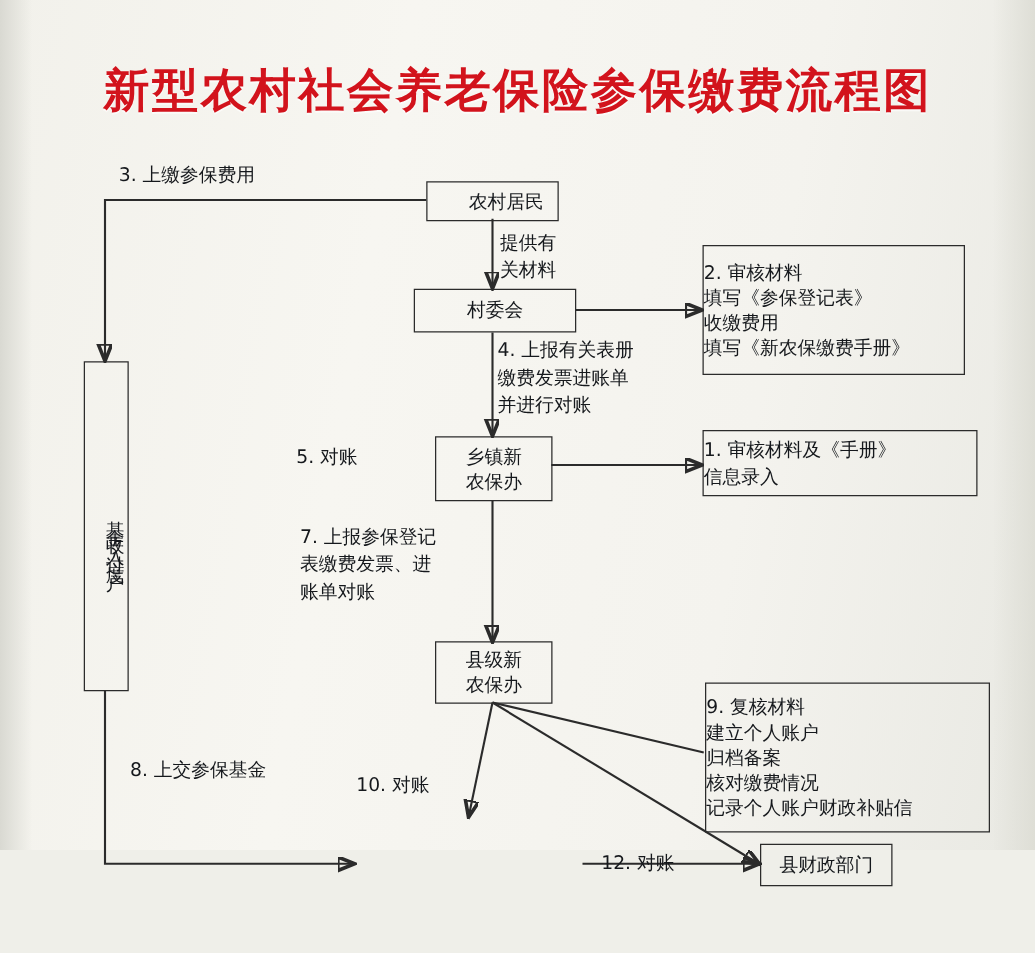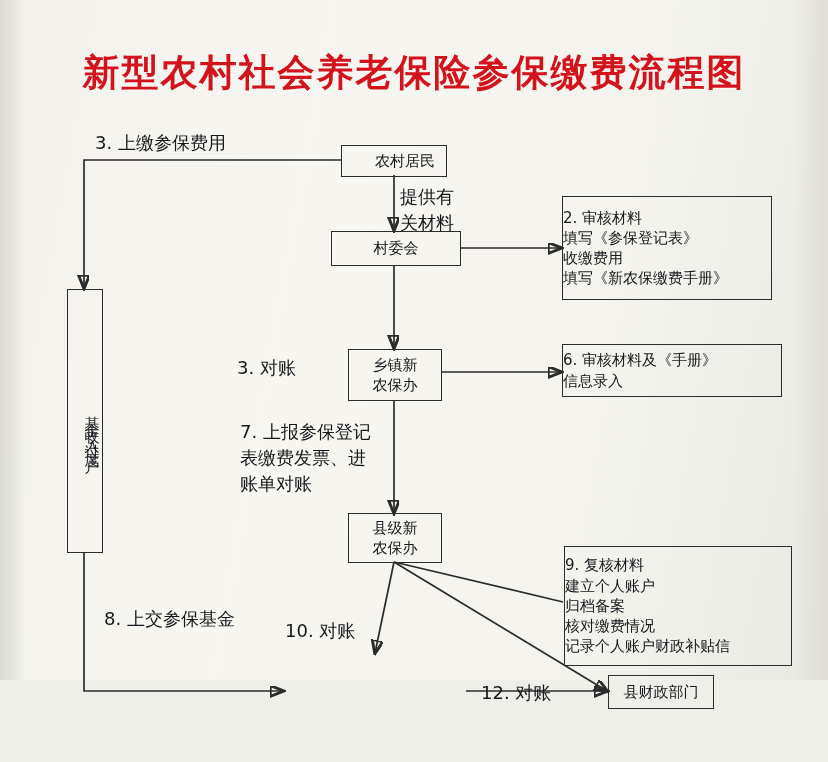--- a/index.html
+++ b/index.html
@@ -77,21 +77,21 @@
     text-orientation: upright;
     letter-spacing: 7px;
     padding-top: 14px;
     align-items: flex-start;
     justify-content: center;
     font-size: 15px;
   }
 
   .label {
     position: absolute;
-    font-size: 18px;
+    font-size: 15px;
     line-height: 1.45;
     color: #15181c;
     white-space: pre-line;
   }
 
   svg.wires {
     position: absolute;
     left: 0;
     top: 0;
     width: 828px;
@@ -169,39 +169,42 @@
   </div>
 
   <div class="node left-align" style="left:562px; top:196px; width:210px; height:104px;">
     <span class="lines">2. 审核材料
 填写《参保登记表》
 收缴费用
 填写《新农保缴费手册》</span>
   </div>
 
   <div class="node left-align" style="left:562px; top:344px; width:220px; height:53px;">
-    <span class="lines">6. 审核材料及《手册》
+    <span class="lines">1. 审核材料及《手册》
 信息录入</span>
   </div>
 
   <div class="node left-align" style="left:564px; top:546px; width:228px; height:120px;">
     <span class="lines">9. 复核材料
 建立个人账户
 归档备案
 核对缴费情况
 记录个人账户财政补贴信</span>
   </div>
 
   <div class="label" style="left:95px; top:130px;">3. 上缴参保费用</div>
 
   <div class="label" style="left:400px; top:184px; text-align:left;">提供有
 关材料</div>
 
-
-  <div class="label" style="left:237px; top:355px;">3. 对账</div>
+  <div class="label" style="left:398px; top:270px; text-align:left;">4. 上报有关表册
+缴费发票进账单
+并进行对账</div>
+
+  <div class="label" style="left:237px; top:355px;">5. 对账</div>
 
   <div class="label" style="left:240px; top:419px; text-align:left;">7. 上报参保登记
 表缴费发票、进
 账单对账</div>
 
   <div class="label" style="left:104px; top:606px;">8. 上交参保基金</div>
 
   <div class="label" style="left:285px; top:618px;">10. 对账</div>
 
   <div class="label" style="left:481px; top:680px;">12. 对账</div>

